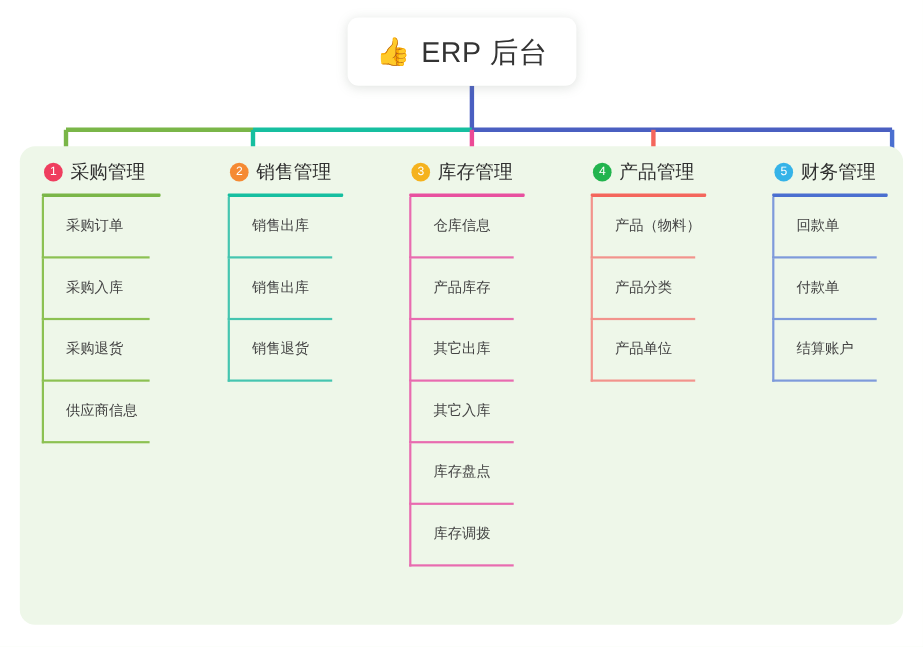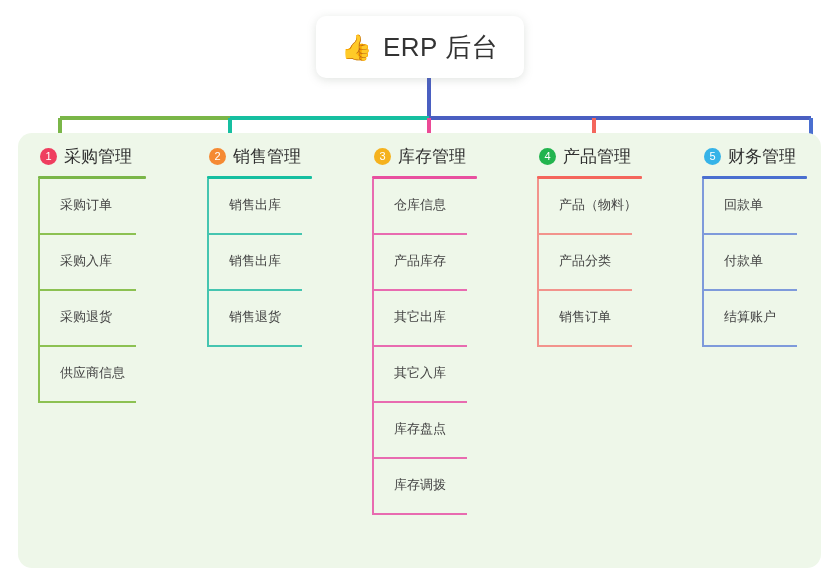--- a/index.html
+++ b/index.html
@@ -188,21 +188,21 @@
             <div class="item-label">产品（物料）</div>
             <div class="item-rule" style="background: rgb(242, 147, 140); width: 95px;"></div>
           </div>
           <div class="item">
             <div class="item-stem" style="background: rgb(242, 147, 140);"></div>
             <div class="item-label">产品分类</div>
             <div class="item-rule" style="background: rgb(242, 147, 140); width: 95px;"></div>
           </div>
           <div class="item">
             <div class="item-stem" style="background: rgb(242, 147, 140);"></div>
-            <div class="item-label">销售订单</div>
+            <div class="item-label">产品单位</div>
             <div class="item-rule" style="background: rgb(242, 147, 140); width: 95px;"></div>
           </div>
         </div>
       </div>
       <div class="column" style="left: 702px; width: 105px;">
         <div class="col-head">
           <span class="badge" style="background: rgb(53, 179, 232);">5</span>
           <span class="col-title">财务管理</span>
         </div>
         <div class="head-rule" style="background: rgb(74, 111, 208); width: 105px;"></div>

